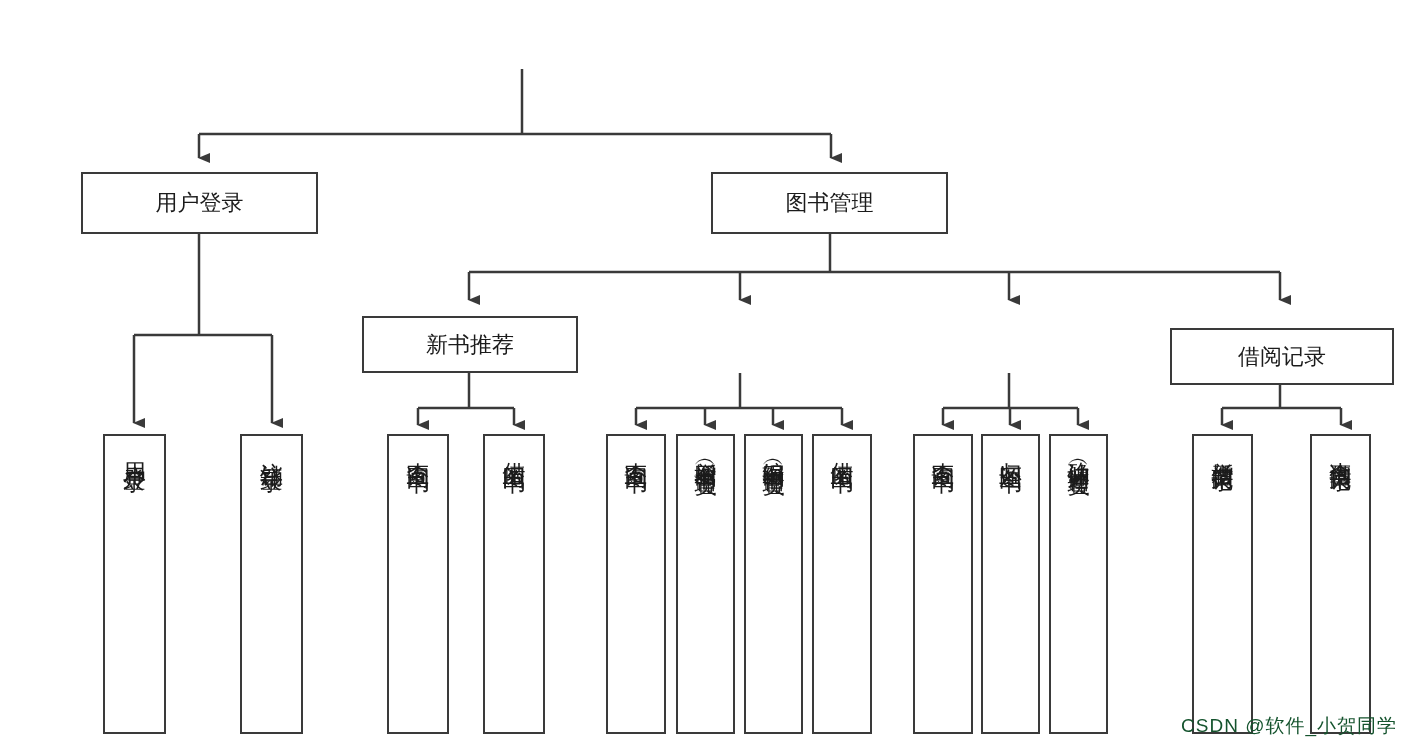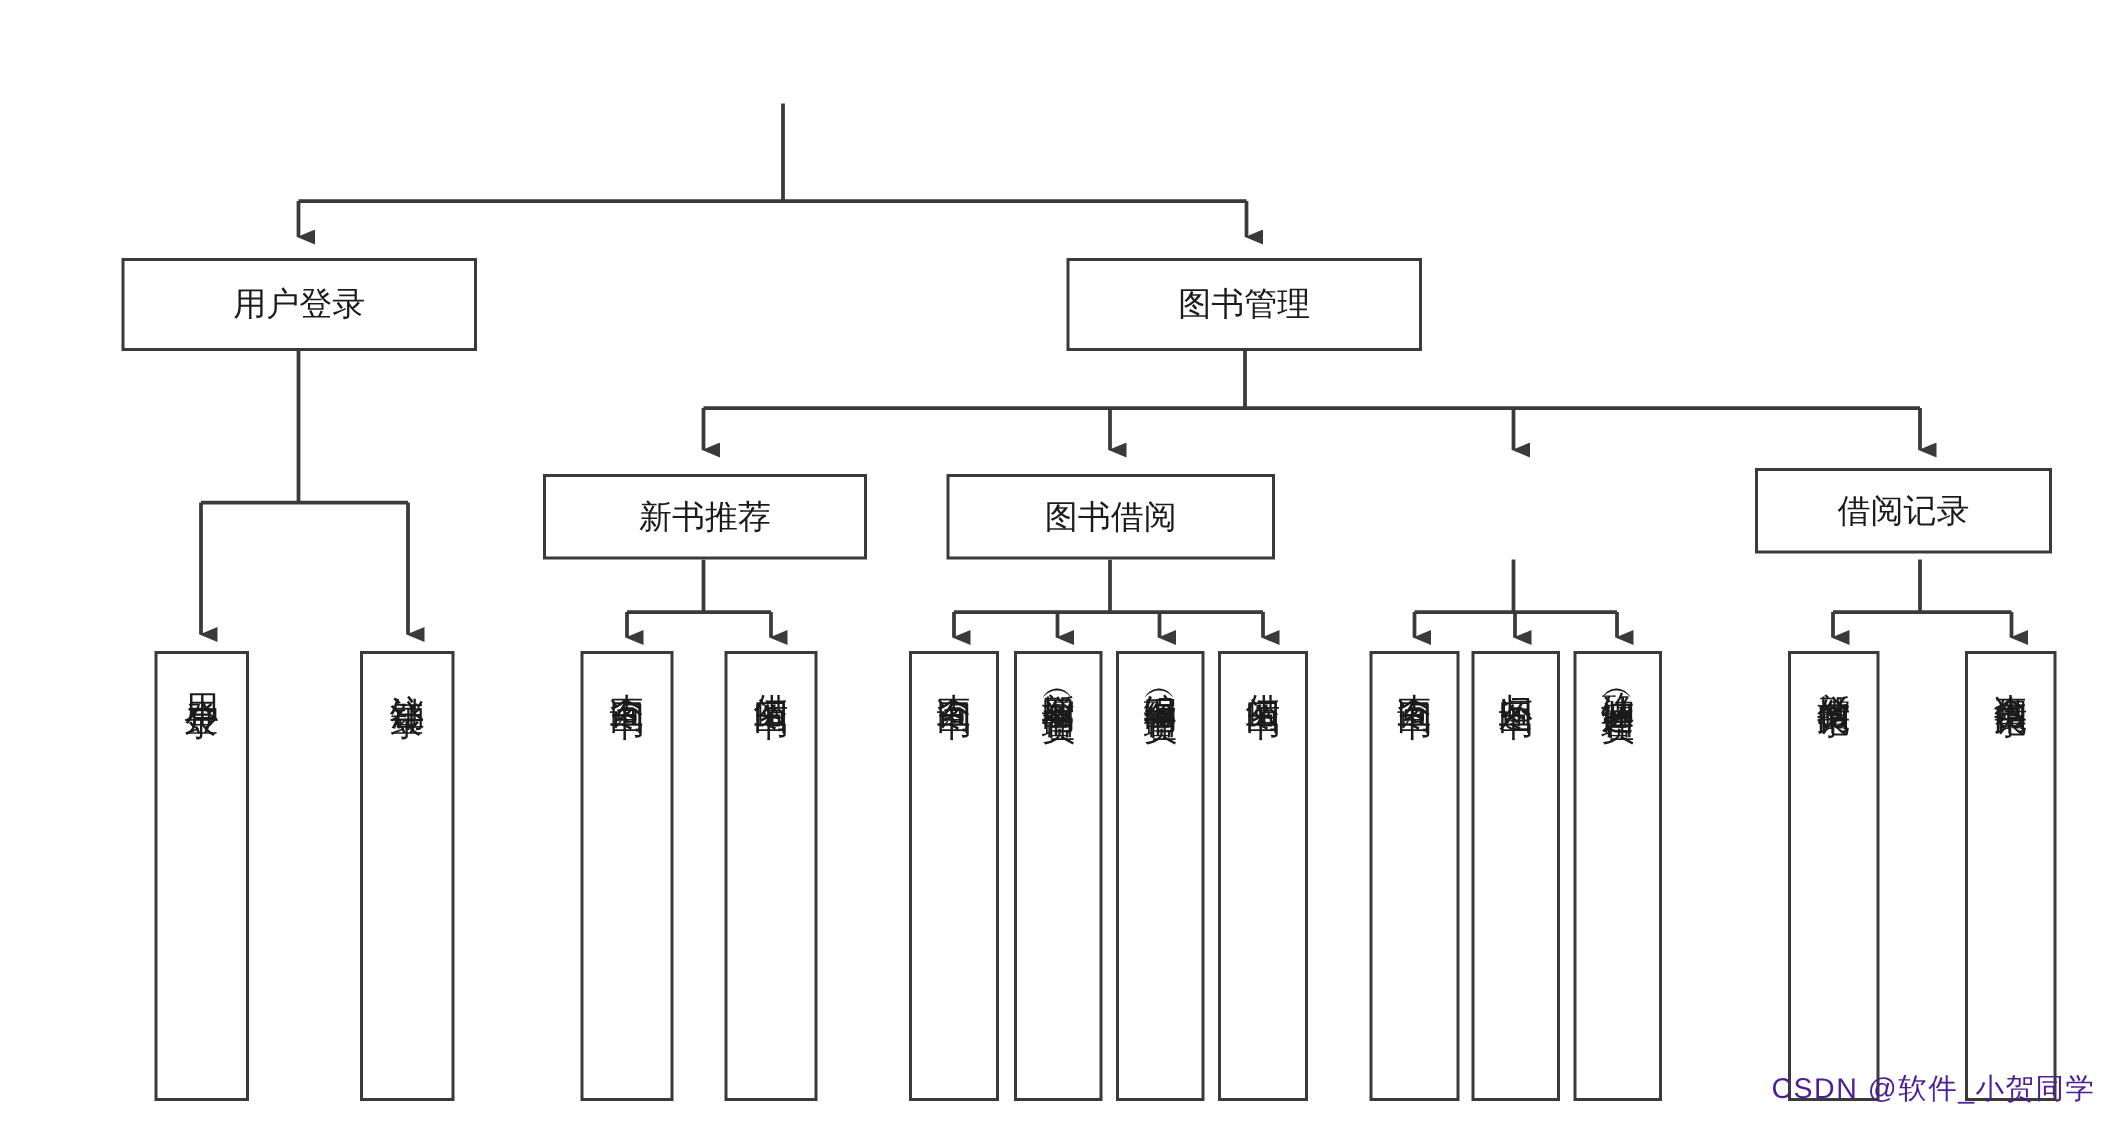--- a/index.html
+++ b/index.html
@@ -60,21 +60,21 @@
     letter-spacing: 3px;
     line-height: 1;
     white-space: nowrap;
   }
   .node.leaf.tall .lbl { font-size: 22px; letter-spacing: 2px; }
   .watermark {
     position: absolute;
     right: 8px;
     bottom: 8px;
     font-size: 19px;
-    color: #4c1d95;
+    color: #14532d;
     letter-spacing: 1px;
     z-index: 5;
     white-space: nowrap;
   }
 </style>
 </head>
 <body>
 
 <div id="canvas">
 
@@ -132,24 +132,21 @@
   <div class="node branch" style="left:81px; top:172px; width:237px; height:62px;">
     <span class="lbl">用户登录</span>
   </div>
   <div class="node branch" style="left:711px; top:172px; width:237px; height:62px;">
     <span class="lbl">图书管理</span>
   </div>
 
   <div class="node branch" style="left:362px; top:316px; width:216px; height:57px;">
     <span class="lbl">新书推荐</span>
   </div>
-  <div class="node branch" style="left:631px; top:316px; width:219px; height:57px;">
-    <span class="lbl">图书借阅</span>
-  </div>
-  <div class="node branch" style="left:1170px; top:312px; width:198px; height:57px;">
+  <div class="node branch" style="left:1170px; top:328px; width:224px; height:57px;">
     <span class="lbl">借阅记录</span>
   </div>
 
   <div class="node leaf" style="left:103px; top:434px; width:63px; height:300px;">
     <span class="lbl">用户登录</span>
   </div>
   <div class="node leaf" style="left:240px; top:434px; width:63px; height:300px;">
     <span class="lbl">注销登录</span>
   </div>
 

